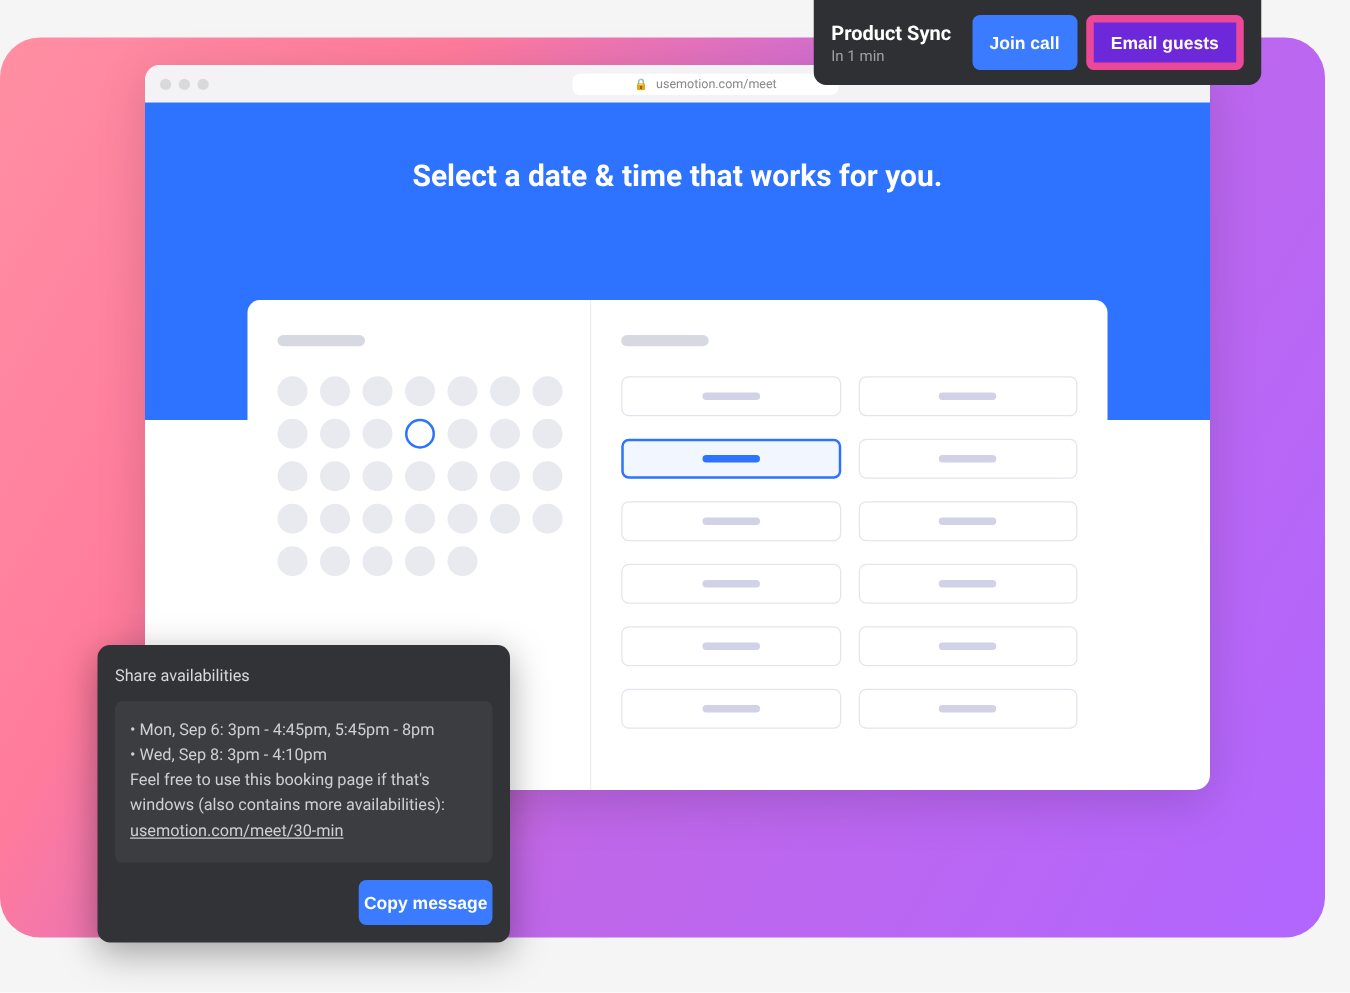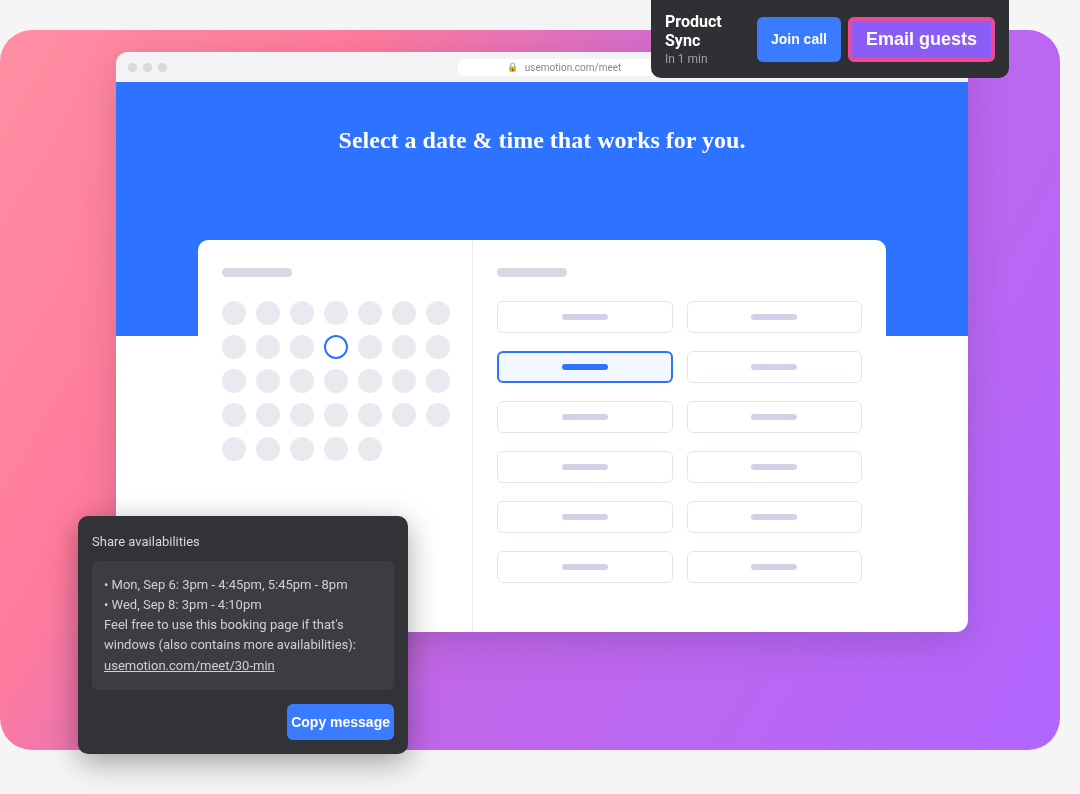--- a/index.html
+++ b/index.html
@@ -53,21 +53,20 @@
   height: 254px;
   display: flex;
   flex-direction: column;
   align-items: center;
 }
 .banner-title {
   color: #fff;
   font-weight: 700;
   font-size: 24px;
   margin-top: 45px;
-  font-family: Liberation Serif, serif;
 }
 .card {
   position: absolute;
   top: 188px; left: 82px;
   width: 688px; height: 392px;
   background: #fff;
   border-radius: 10px;
   display: flex;
 }
 .card-left {
@@ -132,22 +131,22 @@
 }
 .toast-text { flex: 1; }
 .toast-title { color: #fff; font-weight: 700; font-size: 16px; }
 .toast-sub { color: #a0a0a4; font-size: 12px; margin-top: 2px; }
 .toast-buttons { display: flex; gap: 7px; }
 .btn-primary {
   background: #3b7bff; color: #fff; border: none; border-radius: 6px;
   padding: 8px 14px; font-size: 14px; font-weight: 600; cursor: pointer;
 }
 .btn-secondary {
-  background: #8b5cf6; color: #fff; border: 4px solid #ec4899; border-radius: 6px;
-  padding: 8px 14px; font-size: 18px; font-weight: 600; cursor: pointer;
+  background: #6d28d9; color: #fff; border: 6px solid #ec4899; border-radius: 6px;
+  padding: 8px 14px; font-size: 14px; font-weight: 600; cursor: pointer;
 }
 
 .share-pop {
   position: absolute;
   top: 516px; left: 78px;
   width: 330px;
   background: #323337;
   border-radius: 10px;
   padding: 18px 14px 14px 14px;
   box-shadow: 0 8px 30px rgba(0,0,0,0.35);

